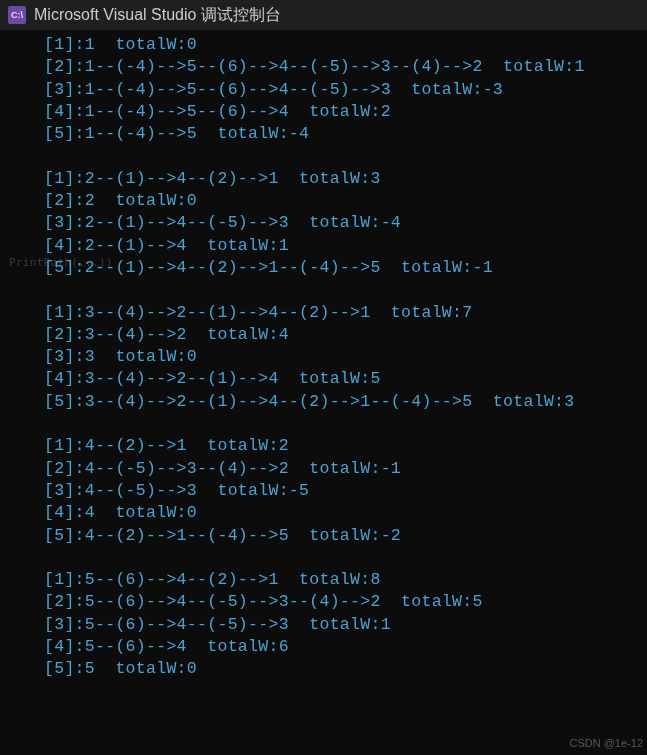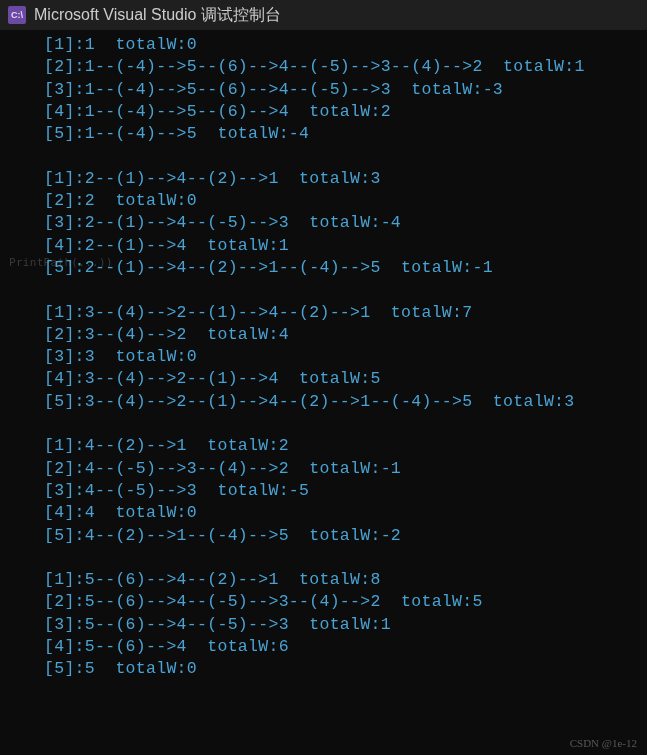--- a/index.html
+++ b/index.html
@@ -49,24 +49,24 @@
       color: #3498db;
       white-space: pre;
       margin-left: 42px;
     }
     .console-line {
       color: #4aa3d4;
     }
     .watermark {
       position: absolute;
       bottom: 6px;
-      right: 10px;
+      right: 4px;
       color: #777;
       font-size: 11px;
-      font-family: Liberation Serif, serif;
+      font-family: Liberation Sans, sans-serif;
       opacity: 0.7;
     }
     .ghost {
       position: absolute;
       left: 9px;
       top: 256px;
       color: #3a3a3a;
       font-size: 11px;
       font-family: 'Consolas', monospace;
       letter-spacing: 0.3px;

